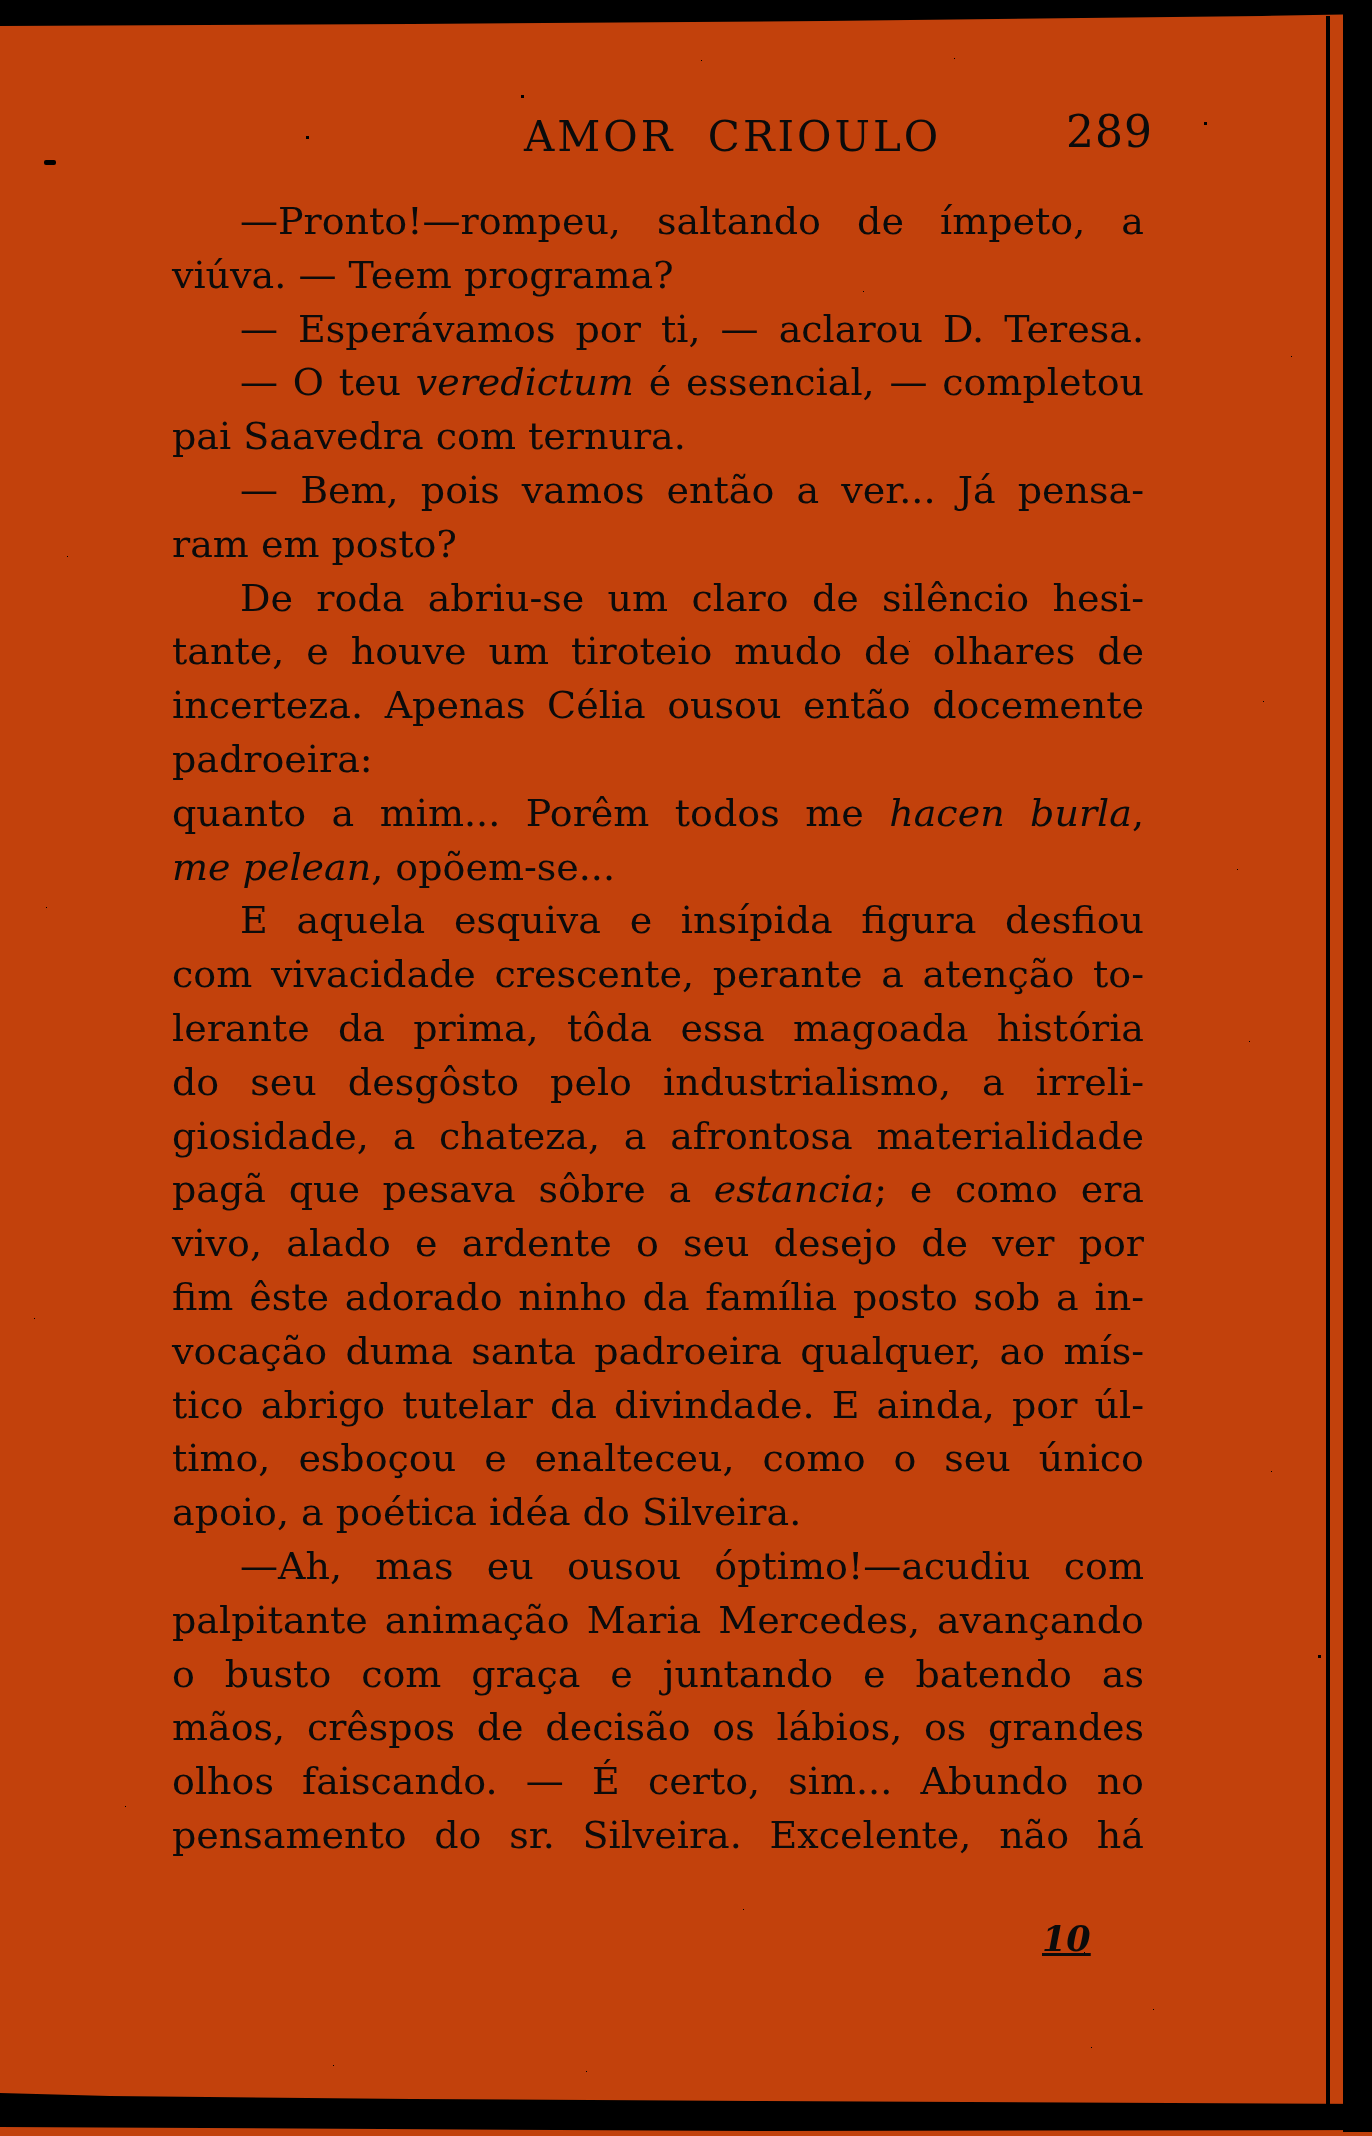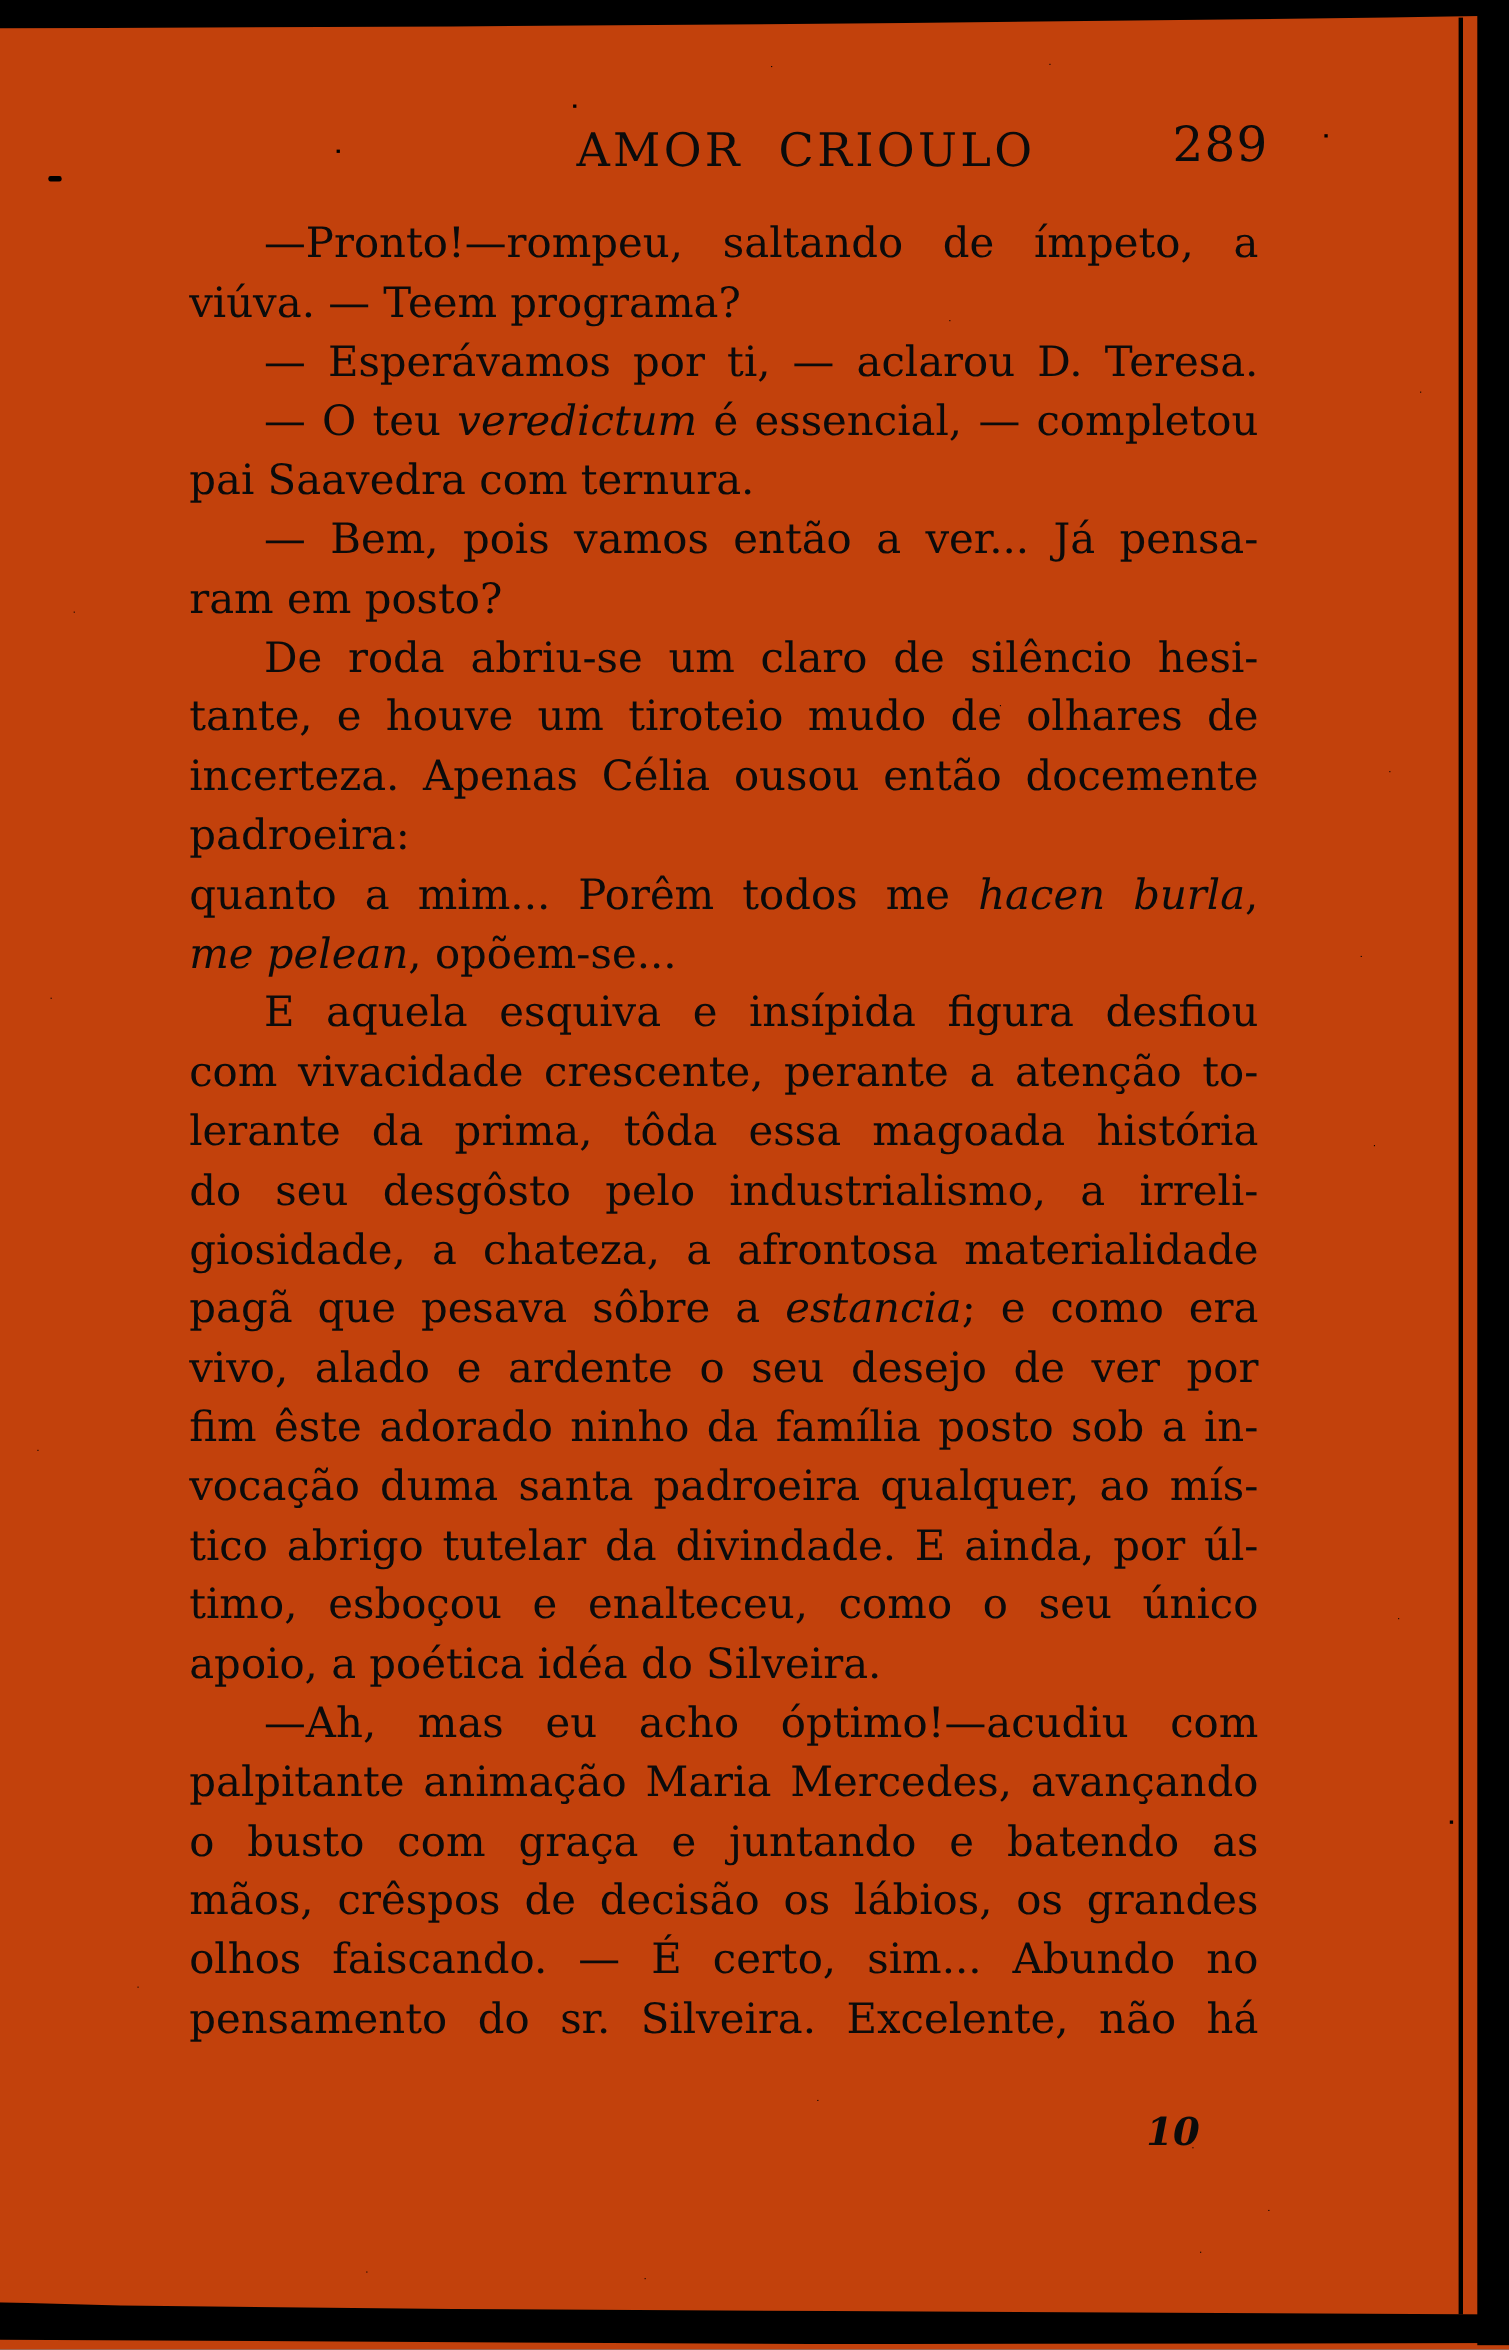--- a/index.html
+++ b/index.html
@@ -42,21 +42,21 @@
   .line{
     height:53.8px;line-height:53.8px;font-size:38px;
     text-align:left;white-space:normal;
   }
   .line.just{text-align:justify;text-align-last:justify;}
   .line.indent{padding-left:68px;}
   .it{font-style:italic;text-align:right;}
   
   .signature-mark{
     position:absolute;left:1042px;top:1921px;line-height:1;
-    font-size:35px;font-style:italic;font-weight:600;
+    font-size:35px;font-style:italic;font-weight:600;text-decoration:underline;
   }
   
   .noise-dash{position:absolute;left:44px;top:160px;width:12px;height:5px;background:#000;border-radius:2px;}
   .noise-dots{
     position:absolute;left:0;top:0;width:3px;height:3px;background:transparent;
     box-shadow:
       306px 136px 0 0 #000, 521px 95px 0 0 #000, 700px 59px 0 -1px #000,
       862px 290px 0 -1px #000, 953px 57px 0 -1px #000, 1204px 122px 0 0 #000,
       1290px 355px 0 -1px #000, 1262px 700px 0 -1px #000, 66px 555px 0 -1px #000,
       45px 906px 0 -1px #000, 1248px 1040px 0 -1px #000, 33px 1317px 0 -1px #000,
@@ -98,21 +98,21 @@
       <div class="line just"><span>lerante da prima, tôda essa magoada história</span></div>
       <div class="line just"><span>do seu desgôsto pelo industrialismo, a irreli-</span></div>
       <div class="line just"><span>giosidade, a chateza, a afrontosa materialidade</span></div>
       <div class="line just"><span>pagã que pesava sôbre a </span><span class="it">estancia</span><span>; e como era</span></div>
       <div class="line just"><span>vivo, alado e ardente o seu desejo de ver por</span></div>
       <div class="line just"><span>fim êste adorado ninho da família posto sob a in-</span></div>
       <div class="line just"><span>vocação duma santa padroeira qualquer, ao mís-</span></div>
       <div class="line just"><span>tico abrigo tutelar da divindade. E ainda, por úl-</span></div>
       <div class="line just"><span>timo, esboçou e enalteceu, como o seu único</span></div>
       <div class="line"><span>apoio, a poética idéa do Silveira.</span></div>
-      <div class="line indent just"><span>—Ah, mas eu acho óptimo!—acudiu com</span></div>
+      <div class="line indent just"><span>—Ah, mas eu ousou óptimo!—acudiu com</span></div>
       <div class="line just"><span>palpitante animação Maria Mercedes, avançando</span></div>
       <div class="line just"><span>o busto com graça e juntando e batendo as</span></div>
       <div class="line just"><span>mãos, crêspos de decisão os lábios, os grandes</span></div>
       <div class="line just"><span>olhos faiscando. — É certo, sim... Abundo no</span></div>
       <div class="line just"><span>pensamento do sr. Silveira. Excelente, não há</span></div>
     </div>
 
   <div class="signature-mark">10</div>
 
   <div class="noise-dash"></div>

